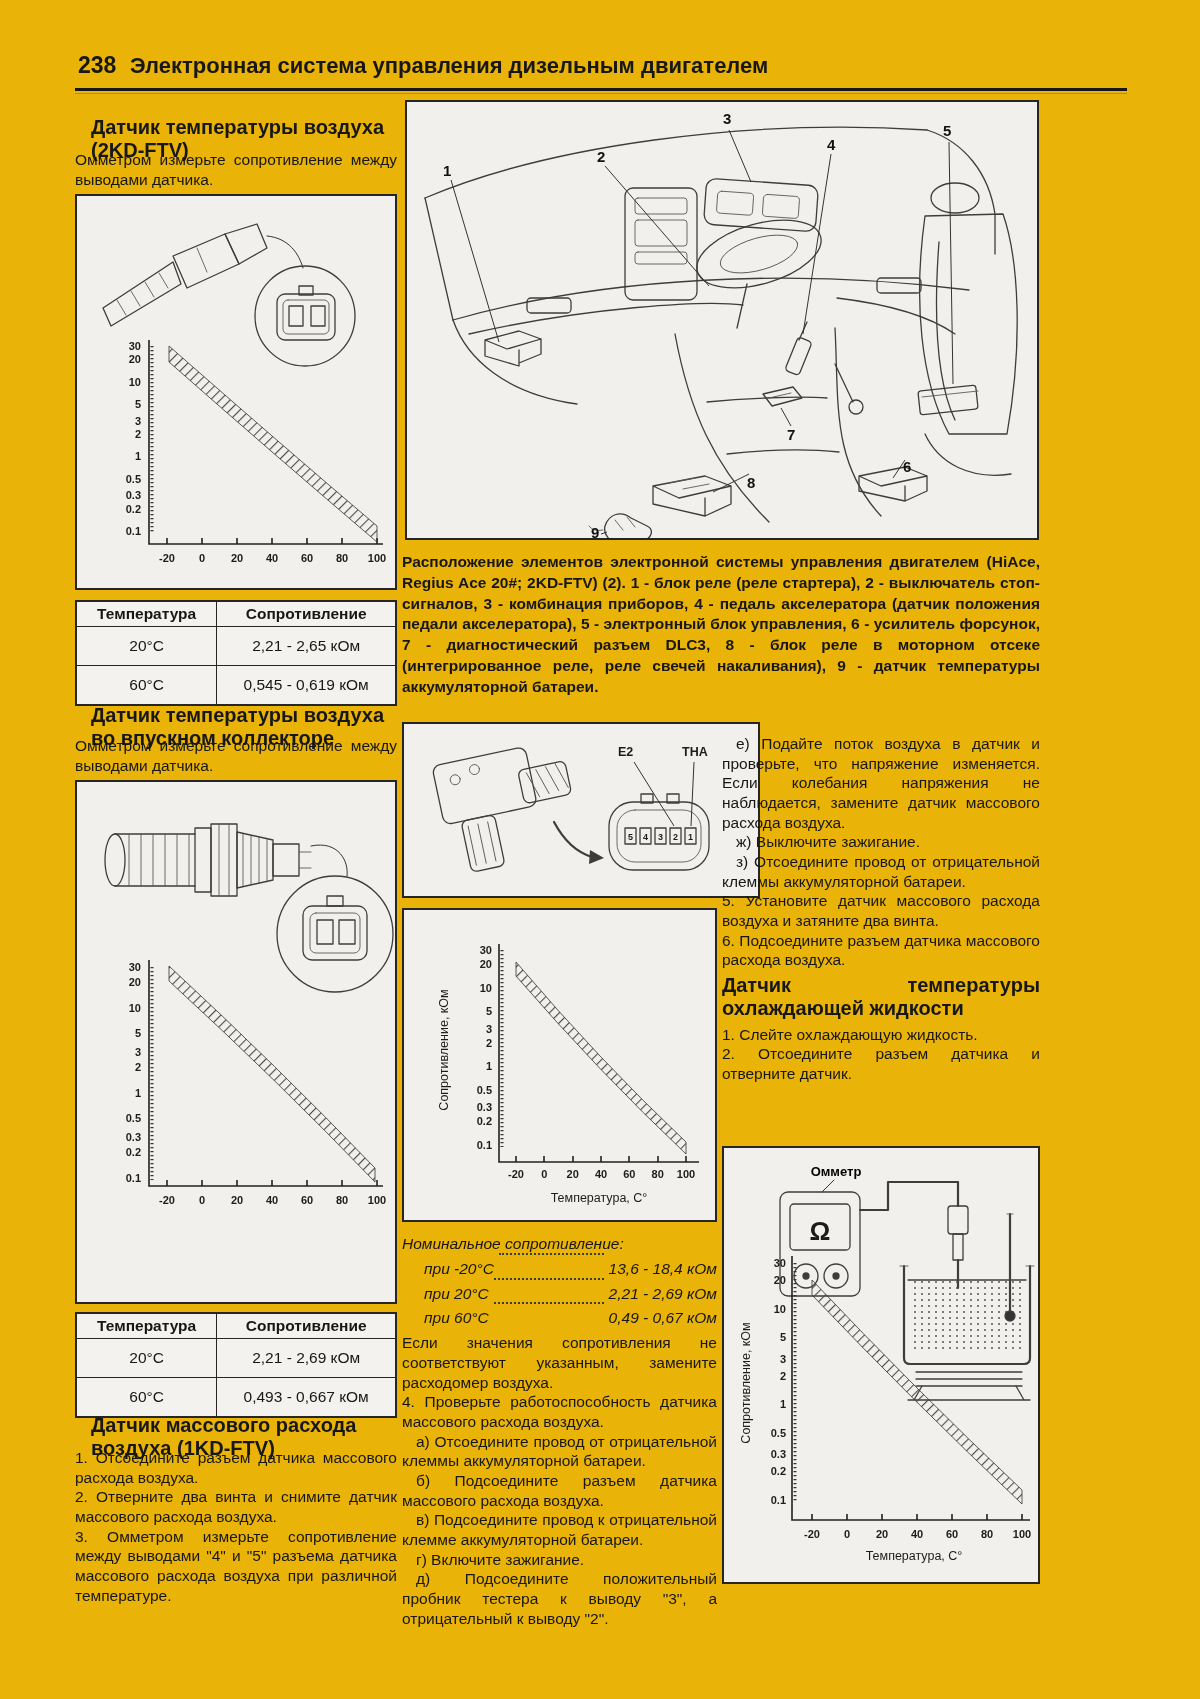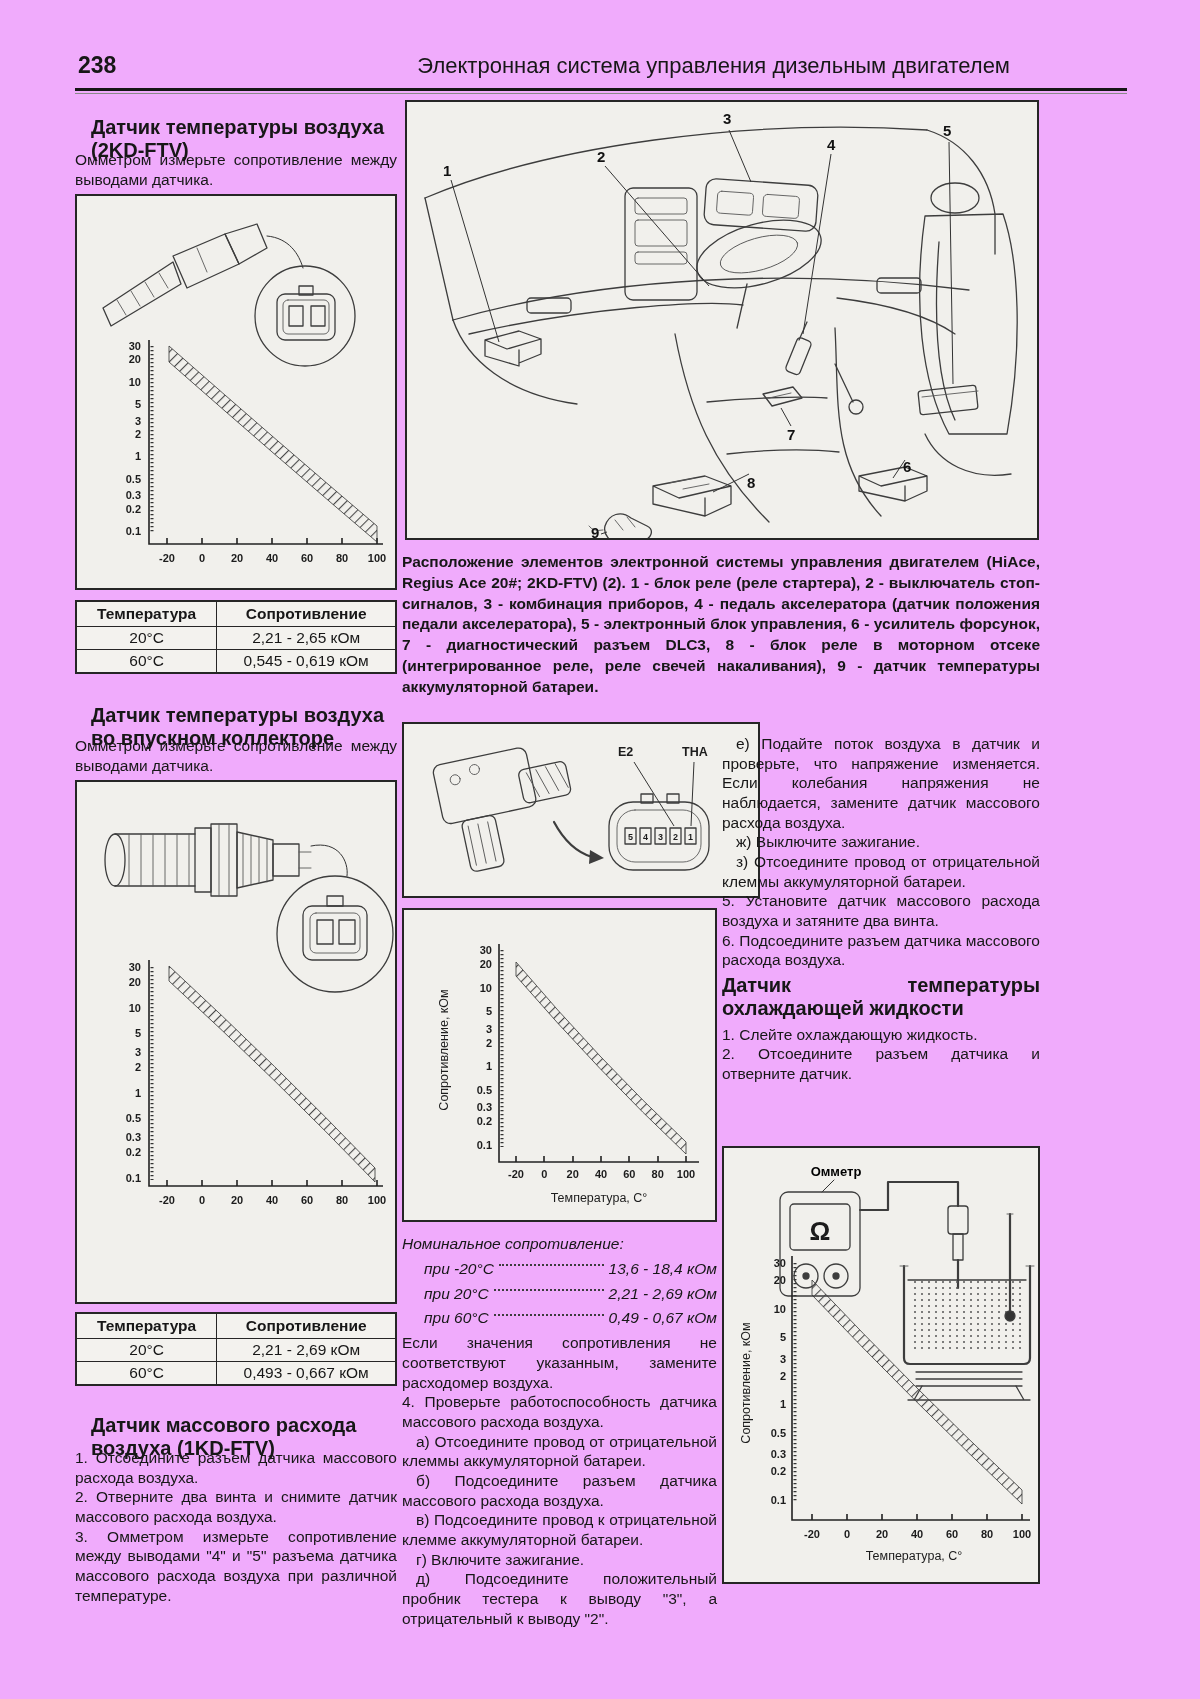--- a/index.html
+++ b/index.html
@@ -1,29 +1,29 @@
 <!DOCTYPE html>
 <html><head>
 <meta charset="utf-8">
 <style>
   *{box-sizing:border-box}
   body{margin:0;background:#8f8d89;display:flex;justify-content:center}
-  .page{position:relative;width:1200px;height:1699px;background:#f0abfc;font-family:"Liberation Sans",sans-serif;color:#171717;overflow:hidden}
+  .page{position:relative;width:1200px;height:1699px;background:#eab308;font-family:"Liberation Sans",sans-serif;color:#171717;overflow:hidden}
   .abs{position:absolute}
   .h1{font-size:20px;font-weight:700;line-height:1.14;margin:16px}
   .bt{font-size:15.5px;line-height:1.27;text-align:justify}
   .bt p{margin:0}
   .ind{text-indent:14px}
   .caption{font-size:15.5px;font-weight:700;line-height:1.34;text-align:justify}
   .figure{border:2px solid #262626;background:#f1f0ec}
   table.spec{width:100%;border-collapse:collapse;border:2px solid #262626;background:#f3f2ee;font-size:15.5px;text-align:center}
   .spec th{font-weight:700;padding:3px 16px;border:1.5px solid #262626}
-  .spec td{padding:2px;border:1.5px solid #262626}
+  .spec td{padding:10px;border:1.5px solid #262626}
   .nominal{font-size:15.5px;font-style:italic;line-height:1.6}
-  .nominal .row{display:flex;align-items:center;padding-left:22px}
+  .nominal .row{display:flex;align-items:flex-start;padding-left:22px}
   .nominal .dots{flex:1;border-bottom:2px dotted #3c3c3c;margin:0 5px;transform:translateY(-4px)}
   svg{font-family:inherit}
   .tick{font-size:11px;font-weight:700;fill:#1c1c1c}
   .axis-label{font-size:12.5px;fill:#1c1c1c}
   .ln{stroke:#3d3d3d;fill:none;stroke-width:1.3;stroke-linejoin:round;stroke-linecap:round}
   .ln2{stroke:#3d3d3d;fill:none;stroke-width:2.2;stroke-linejoin:round;stroke-linecap:round}
   .thin{stroke:#5a5a5a;stroke-width:.9;fill:none}
   .lead{stroke:#333;stroke-width:1;fill:none}
   .callout{font-size:15px;font-weight:700;fill:#111}
   .axis{stroke:#222;stroke-width:1.6;fill:none}
@@ -31,21 +31,21 @@
   .minor{stroke:#333;stroke-width:3;stroke-dasharray:1.2,2.8;fill:none}
   .pin-num{font-size:9px;font-weight:700;fill:#1c1c1c}
   .conn-label{font-size:12.5px;font-weight:700;fill:#1c1c1c}
 </style>
 </head>
 <body>
 
 <div class="page">
 
   <div class="abs" style="left:78px;top:52px;font-size:23px;font-weight:700">238</div>
-  <div class="abs" style="left:130px;top:53px;width:880px;text-align:right;font-size:22px;font-weight:400">Электронная система управления дизельным двигателем</div>
+  <div class="abs" style="left:130px;top:53px;width:880px;text-align:left;font-size:22px;font-weight:700">Электронная система управления дизельным двигателем</div>
   <div class="abs" style="left:75px;top:88px;width:1052px;height:6px;border-top:3px solid #161616;border-bottom:1px solid #8a8a8a"></div>
 
   <h2 class="h1 abs" style="left:75px;top:100px;width:322px">Датчик температуры воздуха (2KD-FTV)</h2>
   <div class="bt abs" style="left:75px;top:150px;width:322px">Омметром измерьте сопротивление между выводами датчика.</div>
 
   <div class="figure abs" style="left:75px;top:194px;width:322px;height:396px">
     <svg width="318" height="392" viewBox="0 0 318 392">
       <defs>
         <pattern id="h1" patternUnits="userSpaceOnUse" width="7" height="7" patternTransform="rotate(45)">
           <line x1="0" y1="0" x2="0" y2="7" stroke="#4a4a4a" stroke-width="2.2"></line>

